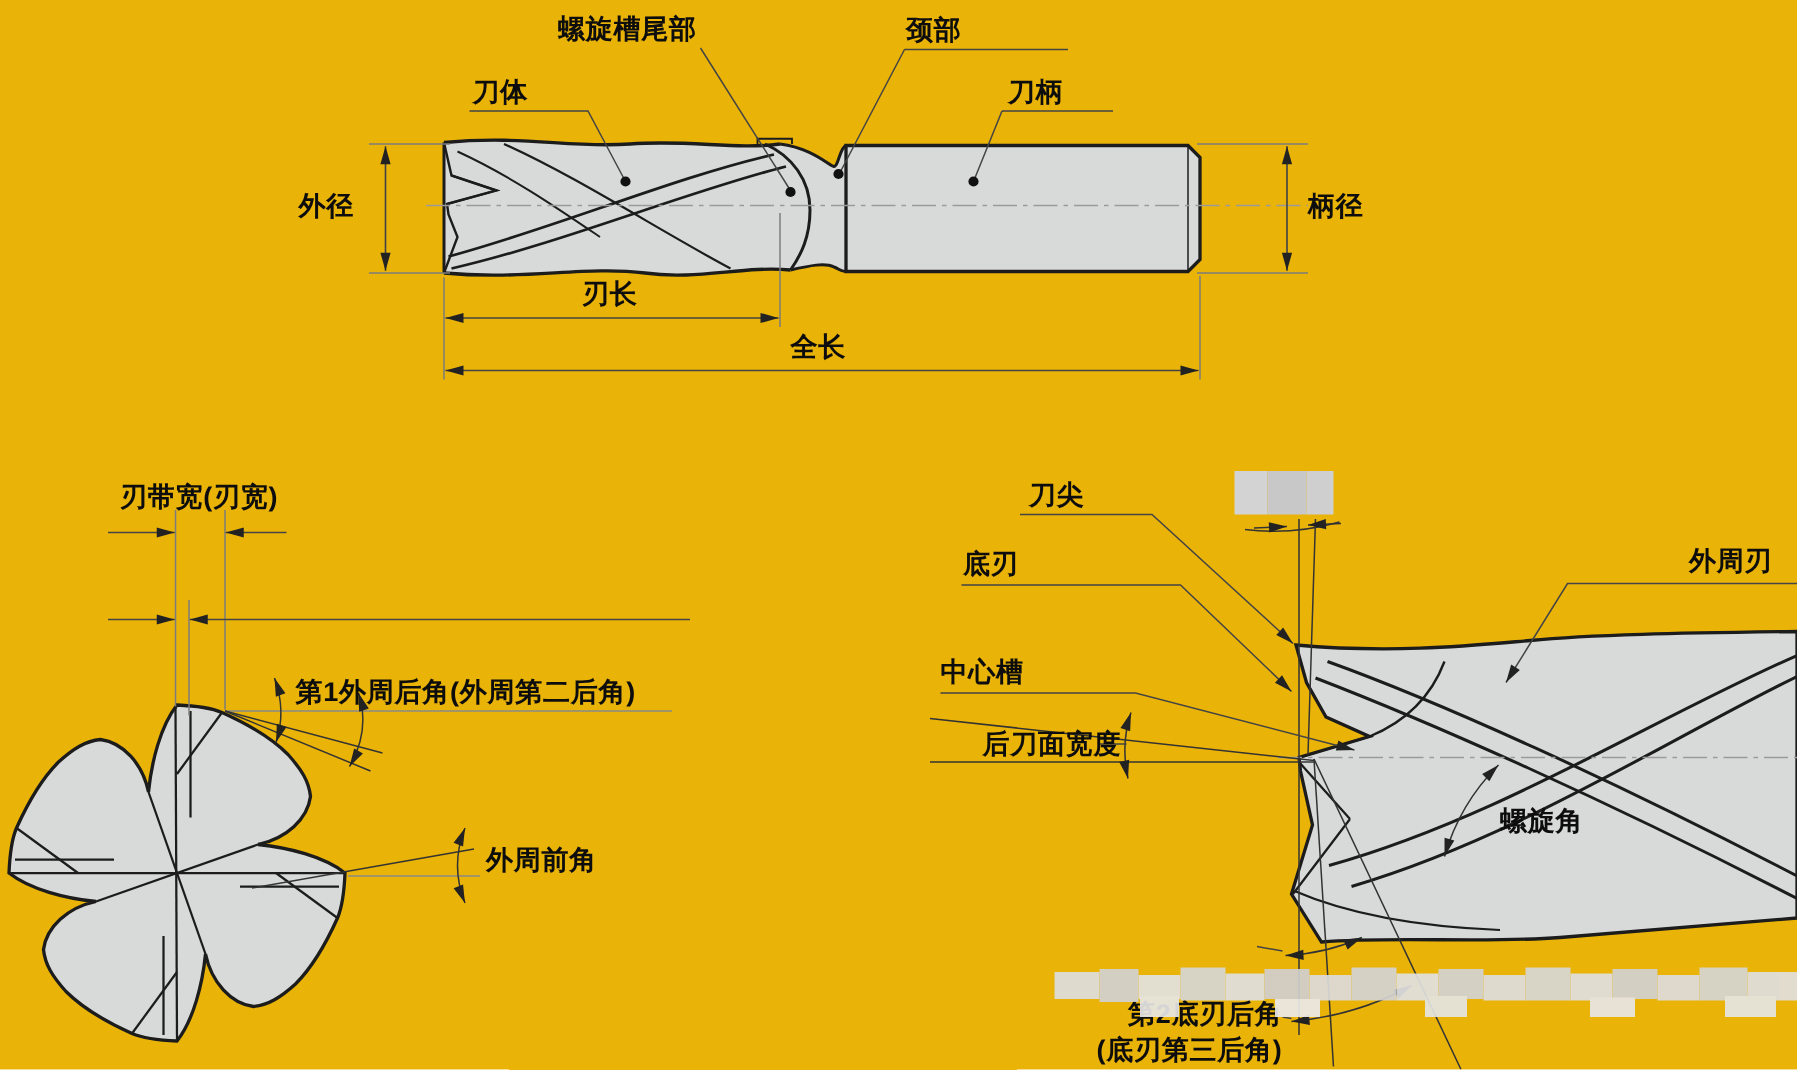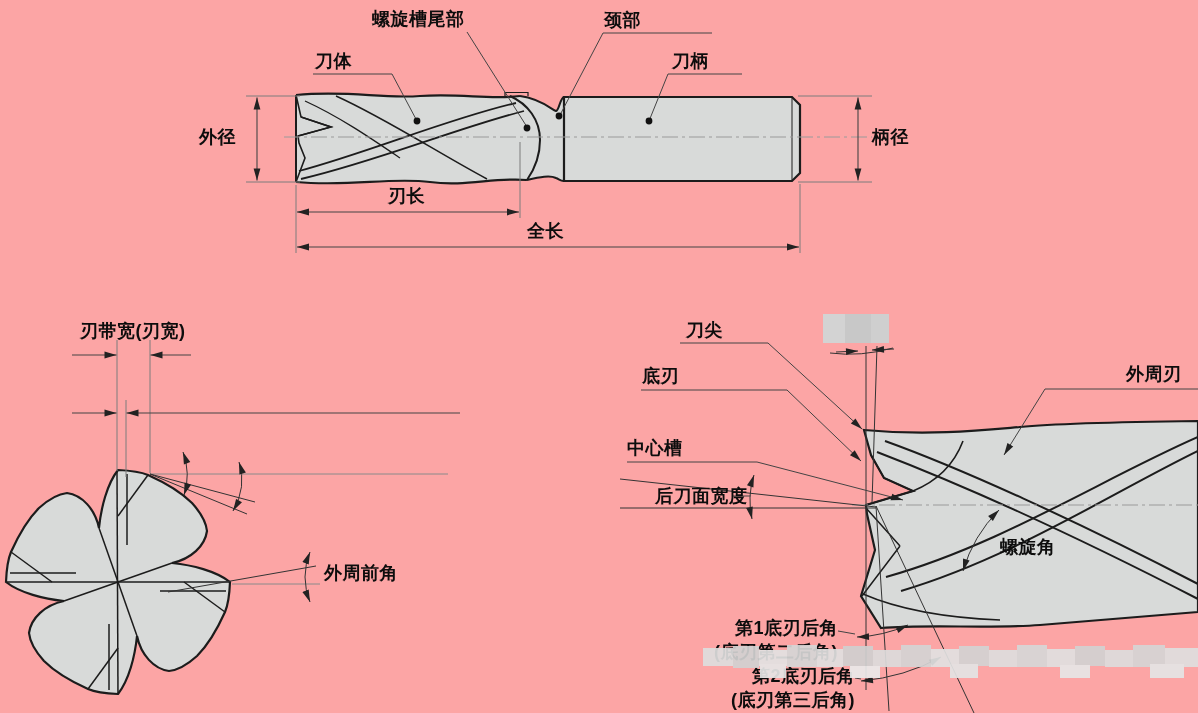--- a/index.html
+++ b/index.html
@@ -1,16 +1,16 @@
 <!DOCTYPE html>
 <html><head>
 <meta charset="utf-8">
 <style>
   html,body{margin:0;padding:0;background:#fff;}
-  #stage{position:relative;width:1198px;height:713px;background:#fca5a5;overflow:hidden;
+  #stage{position:relative;width:1198px;height:713px;background:#eab308;overflow:hidden;
          font-family:"Liberation Sans","DejaVu Sans",sans-serif;}
   #drawing{position:absolute;left:0;top:0;z-index:1;}
   .lbl{position:absolute;z-index:2;color:#0d0d0d;font-size:18px;font-weight:700;
        white-space:nowrap;letter-spacing:.5px;line-height:22px;}
   .lbl.two{line-height:24px;text-align:right;}
   #censor-overlay{position:absolute;left:0;top:0;z-index:3;pointer-events:none;}
 </style>
 </head>
 <body>
 
@@ -184,33 +184,30 @@
 <div class="lbl" style="left:372px;top:8px">螺旋槽尾部</div>
 <div class="lbl" style="left:604px;top:9px">颈部</div>
 <div class="lbl" style="left:315px;top:50px">刀体</div>
 <div class="lbl" style="left:672px;top:50px">刀柄</div>
 <div class="lbl" style="left:199px;top:126px">外径</div>
 <div class="lbl" style="left:872px;top:126px">柄径</div>
 <div class="lbl" style="left:388px;top:185px">刃长</div>
 <div class="lbl" style="left:527px;top:220px">全长</div>
 
 <div class="lbl" style="left:80px;top:320px">刃带宽(刃宽)</div>
+<div class="lbl" style="left:197px;top:450px">第1外周后角(外周第二后角)</div>
 <div class="lbl" style="left:324px;top:562px">外周前角</div>
 
 <div class="lbl" style="left:686px;top:319px">刀尖</div>
 <div class="lbl" style="left:642px;top:365px">底刃</div>
 <div class="lbl" style="left:1126px;top:363px">外周刃</div>
 <div class="lbl" style="left:627px;top:437px">中心槽</div>
 <div class="lbl" style="left:655px;top:485px">后刀面宽度</div>
 <div class="lbl" style="left:1000px;top:536px">螺旋角</div>
 
-<div class="lbl two" style="right:360px;top:616px">
-  <div>第1底刃后角</div>
-  <div>(底刃第二后角)</div>
-</div>
 <div class="lbl two" style="right:343px;top:664px">
   <div>第2底刃后角</div>
   <div>(底刃第三后角)</div>
 </div>
 
 <svg id="censor-overlay" width="1198" height="713" viewBox="0 0 1198 713">
   <g opacity="0.92">
     <rect x="703" y="648" width="30" height="18" fill="#dedede"></rect>
     <rect x="733" y="646" width="26" height="22" fill="#d2d2d2"></rect>
     <rect x="759" y="650" width="28" height="16" fill="#e2e2e2"></rect>

